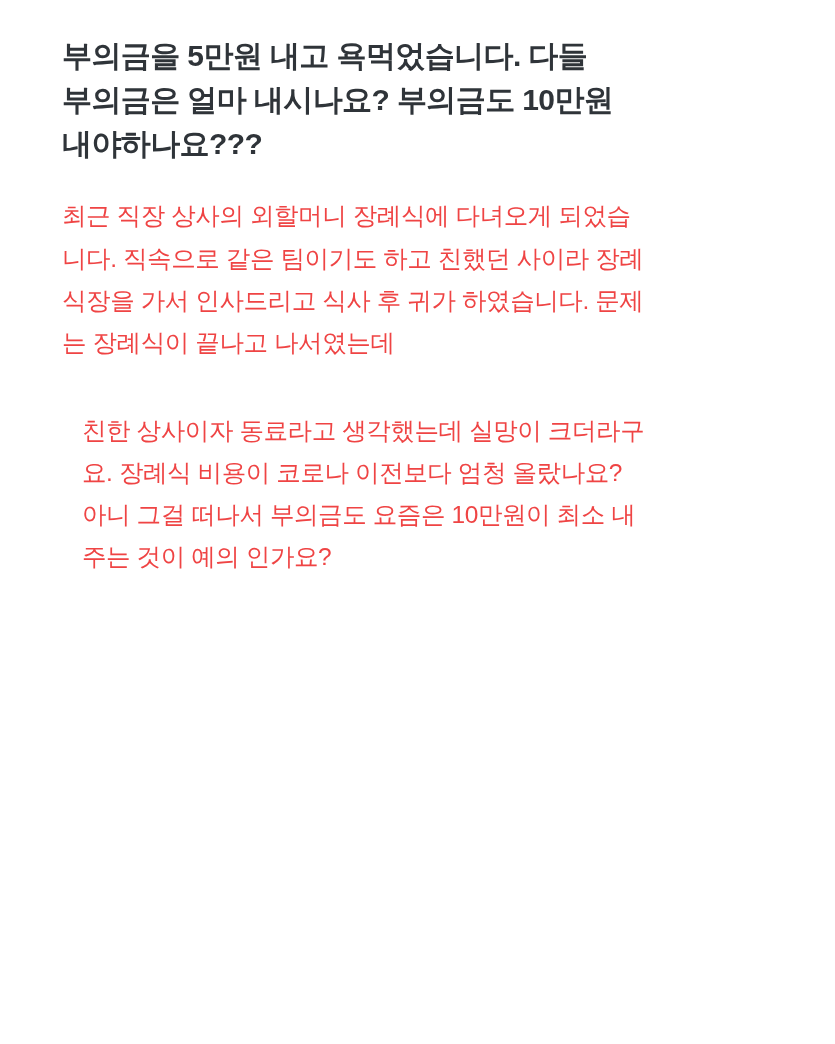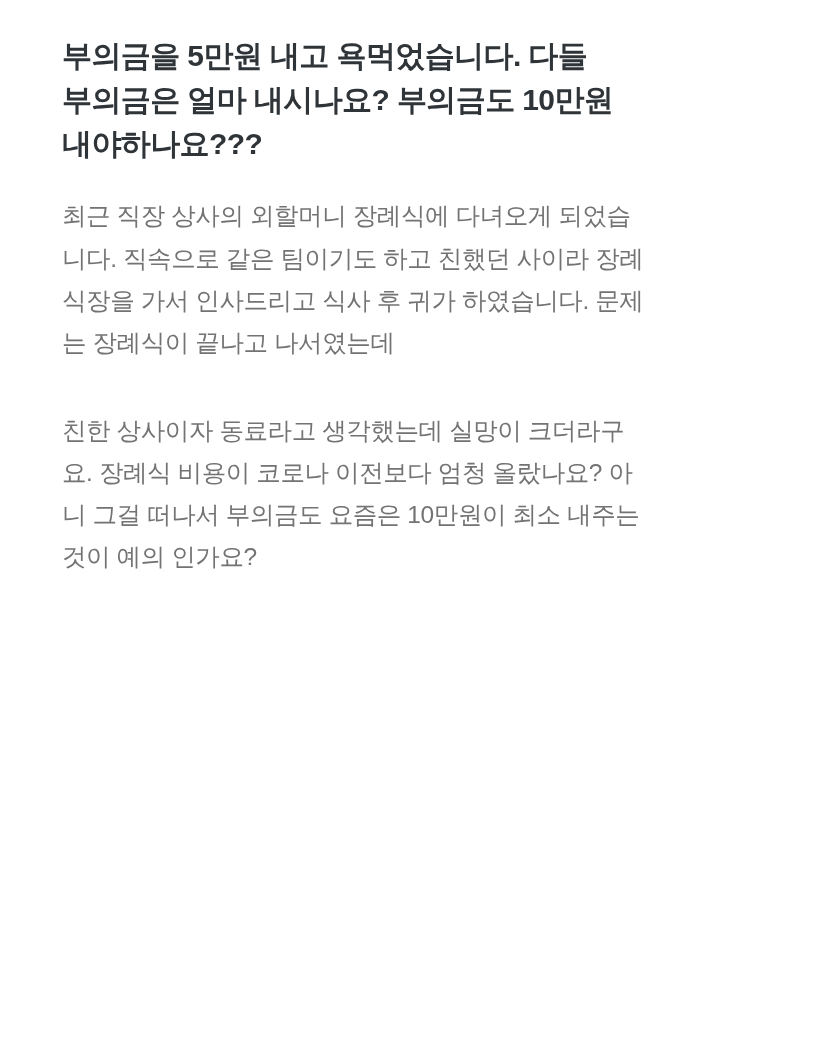--- a/index.html
+++ b/index.html
@@ -28,28 +28,29 @@
     font-weight: bold;
     letter-spacing: -0.6px;
     color: #2f3439;
     margin: 0 0 30px 0;
     word-break: keep-all;
   }
   .post-body {
     font-size: 24.5px;
     line-height: 1.72;
     letter-spacing: -0.4px;
-    color: #737373;
+    color: #ef4444;
   }
   .post-body p {
     margin: 0 0 46px 0;
     word-break: break-all;
   }
   .post-body p:last-child {
     margin-bottom: 0;
+    margin-left: 20px;
   }
 </style>
 </head>
 <body>
 
 <div class="page">
   <h1 class="post-title">부의금을 5만원 내고 욕먹었습니다. 다들 부의금은 얼마 내시나요? 부의금도 10만원 내야하나요???</h1>
 
   <div class="post-body">
     <p>최근 직장 상사의 외할머니 장례식에 다녀오게 되었습니다. 직속으로 같은 팀이기도 하고 친했던 사이라 장례식장을 가서 인사드리고 식사 후 귀가 하였습니다. 문제는 장례식이 끝나고 나서였는데</p>

